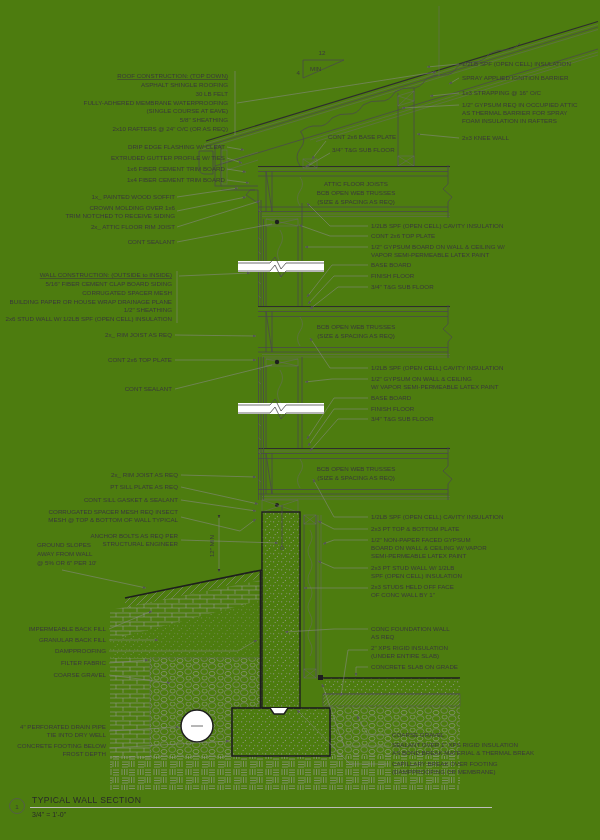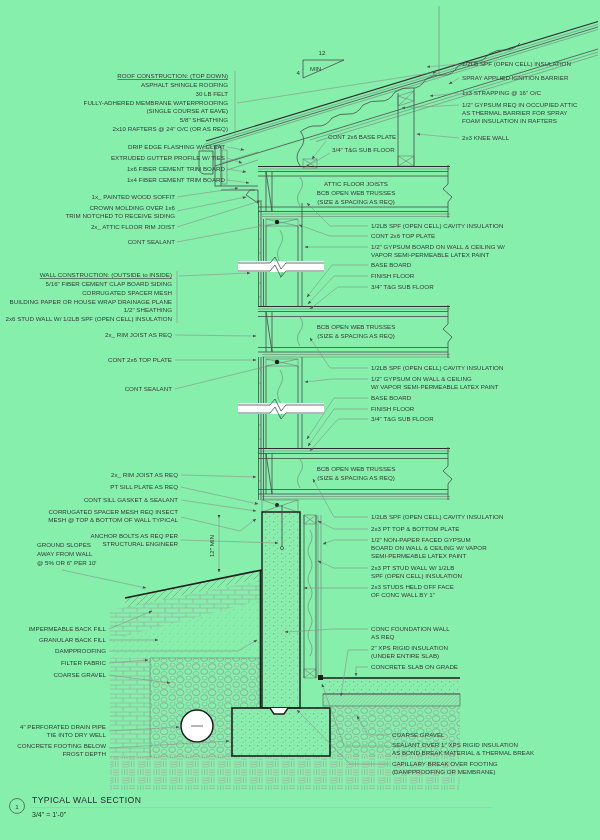--- a/index.html
+++ b/index.html
@@ -1,16 +1,16 @@
 <!DOCTYPE html>
 <html><head>
 <meta charset="utf-8">
 <style>
   html,body{margin:0;padding:0;background:#fff;}
-  #sheet{position:relative;width:600px;height:840px;background:#86efac;overflow:hidden;}
+  #sheet{position:relative;width:600px;height:840px;background:#4d7c0f;overflow:hidden;}
   svg{position:absolute;left:0;top:0;}
   .t{font-family:"Liberation Sans",sans-serif;font-size:6.2px;fill:#3a3a3a;}
   .te{text-anchor:end;}
   .tm{text-anchor:middle;}
   .hdr{text-decoration:underline;}
   .ln{stroke:#4a4a4a;stroke-width:0.8;fill:none;}
   .lnt{stroke:#6a6a6a;stroke-width:0.5;fill:none;}
   .bd{stroke:#1e1e1e;stroke-width:1.7;fill:none;}
   .md{stroke:#2e2e2e;stroke-width:1.1;fill:none;}
   .lt{stroke:#8a8a8a;stroke-width:0.55;fill:none;}

